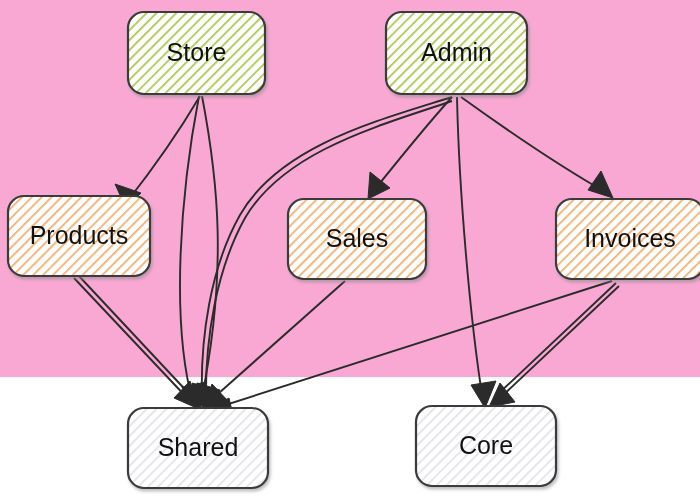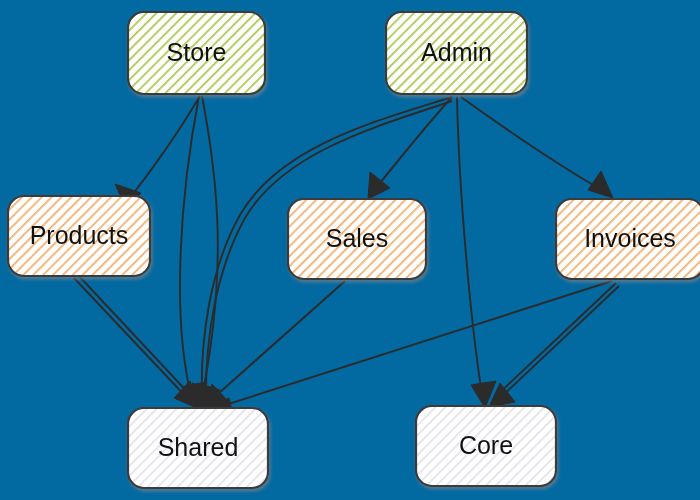--- a/index.html
+++ b/index.html
@@ -9,22 +9,22 @@
   }
   body {
     width: 700px;
     height: 500px;
     overflow: hidden;
     font-family: "Liberation Sans", sans-serif;
   }
   #diagram-root {
     position: relative;
     width: 700px;
-    height: 500px;
-    background: #0369a1;
+    height: 377px;
+    background: #f9a8d4;
   }
   svg#graph {
     display: block;
     width: 700px;
     height: 500px;
   }
   .node-label {
     font-family: "Liberation Sans", sans-serif;
     font-size: 25px;
     fill: #111111;

